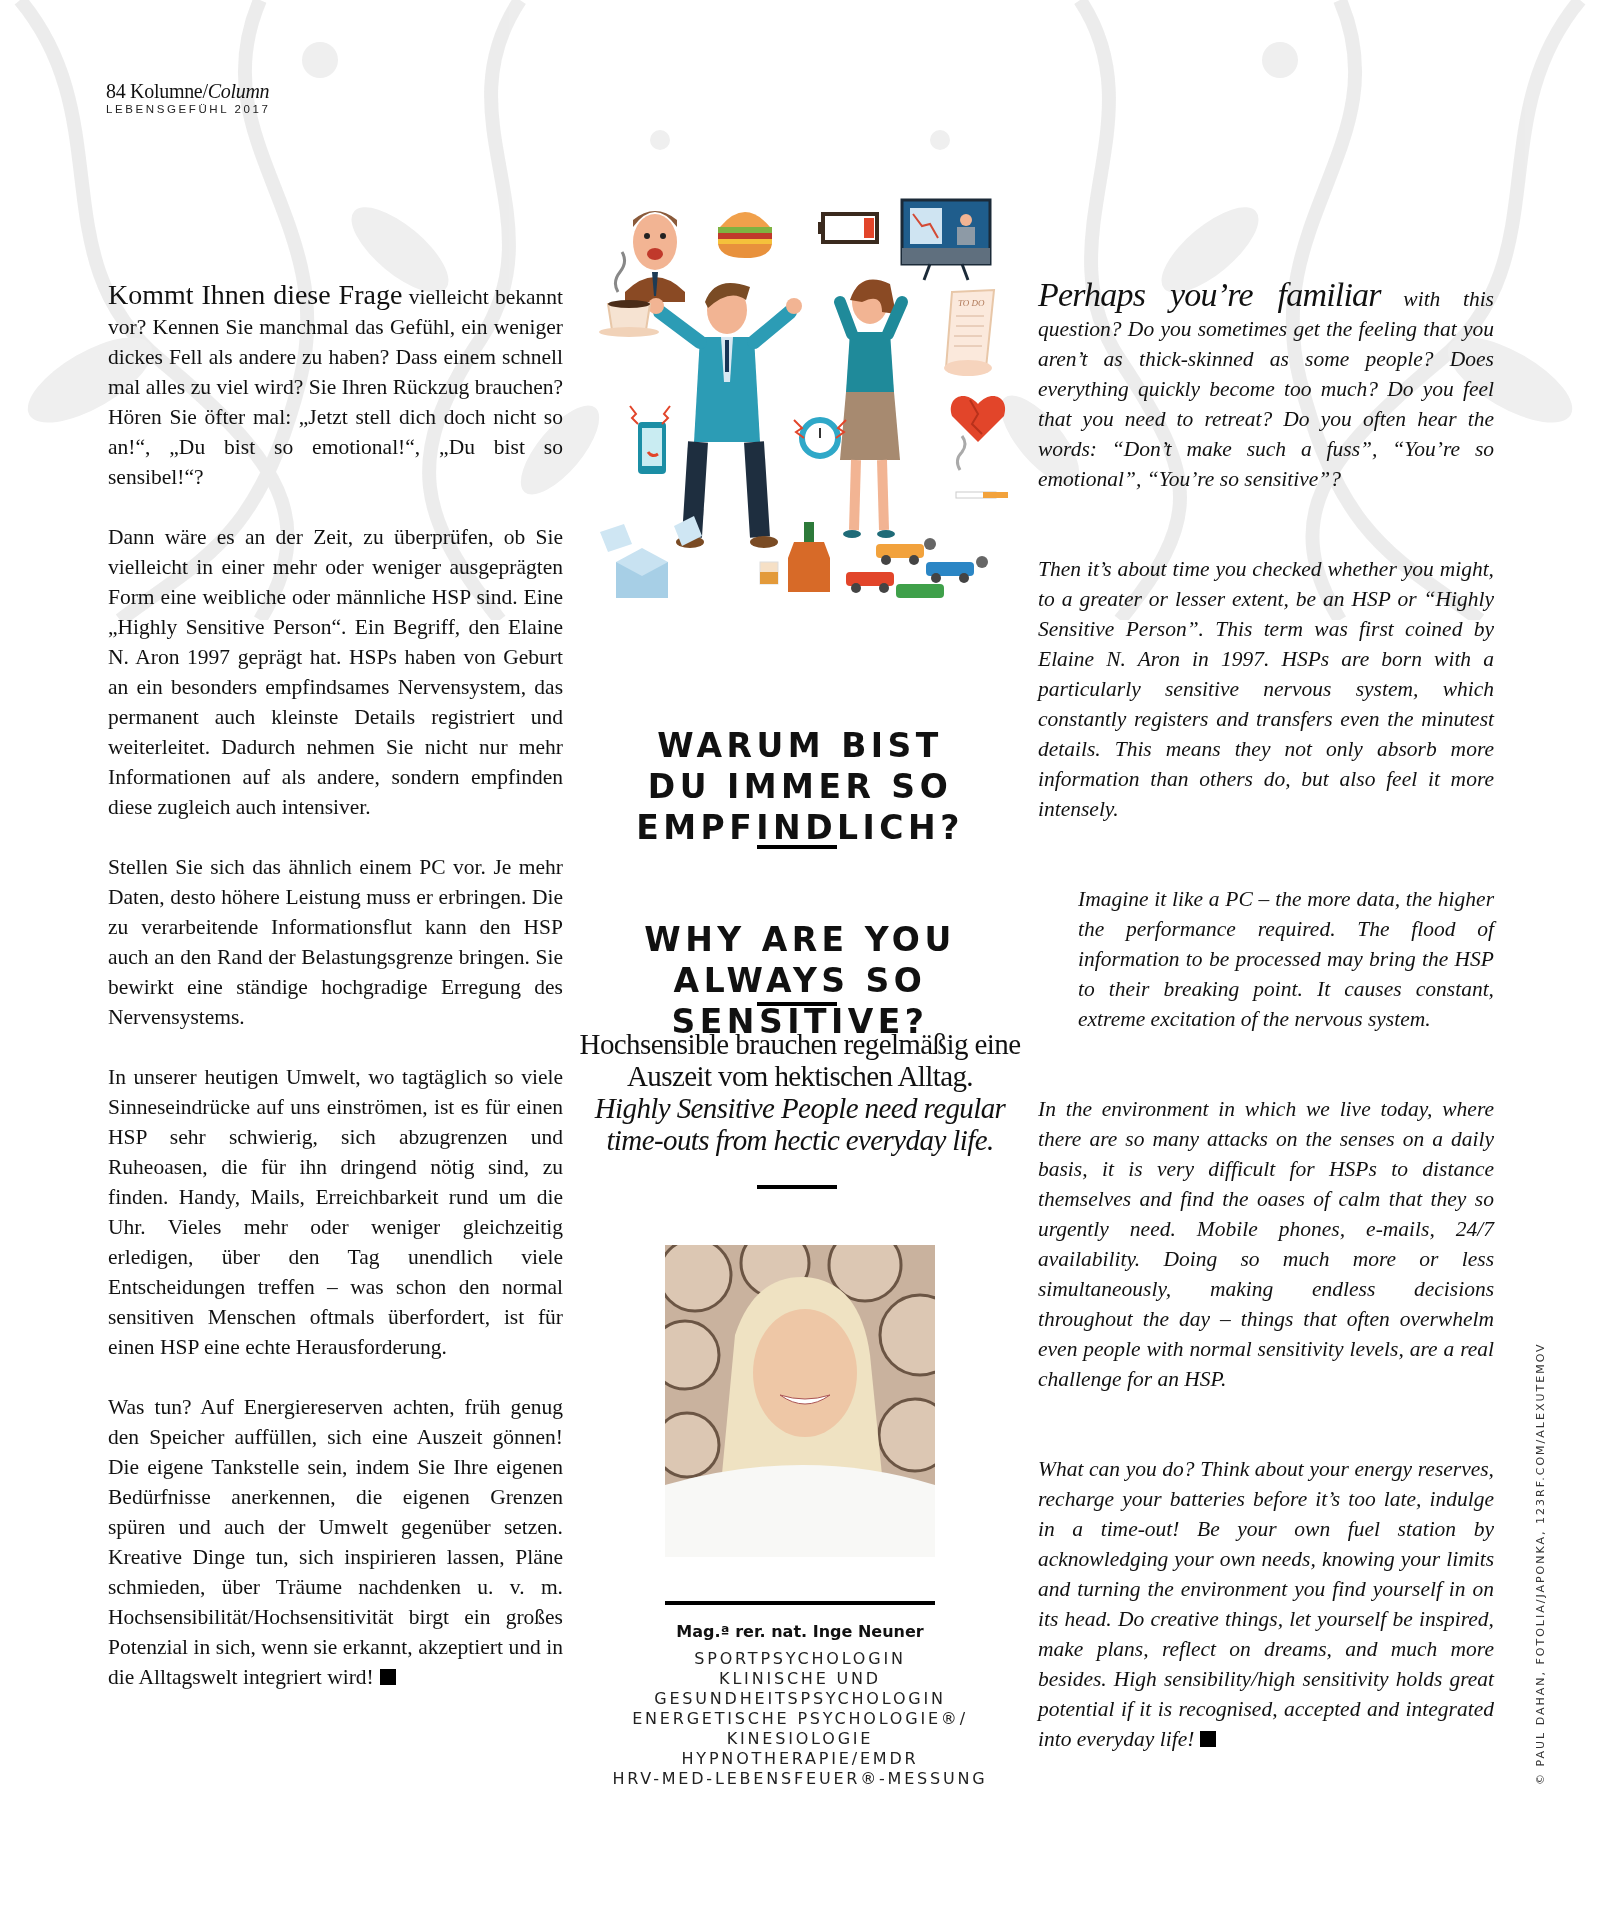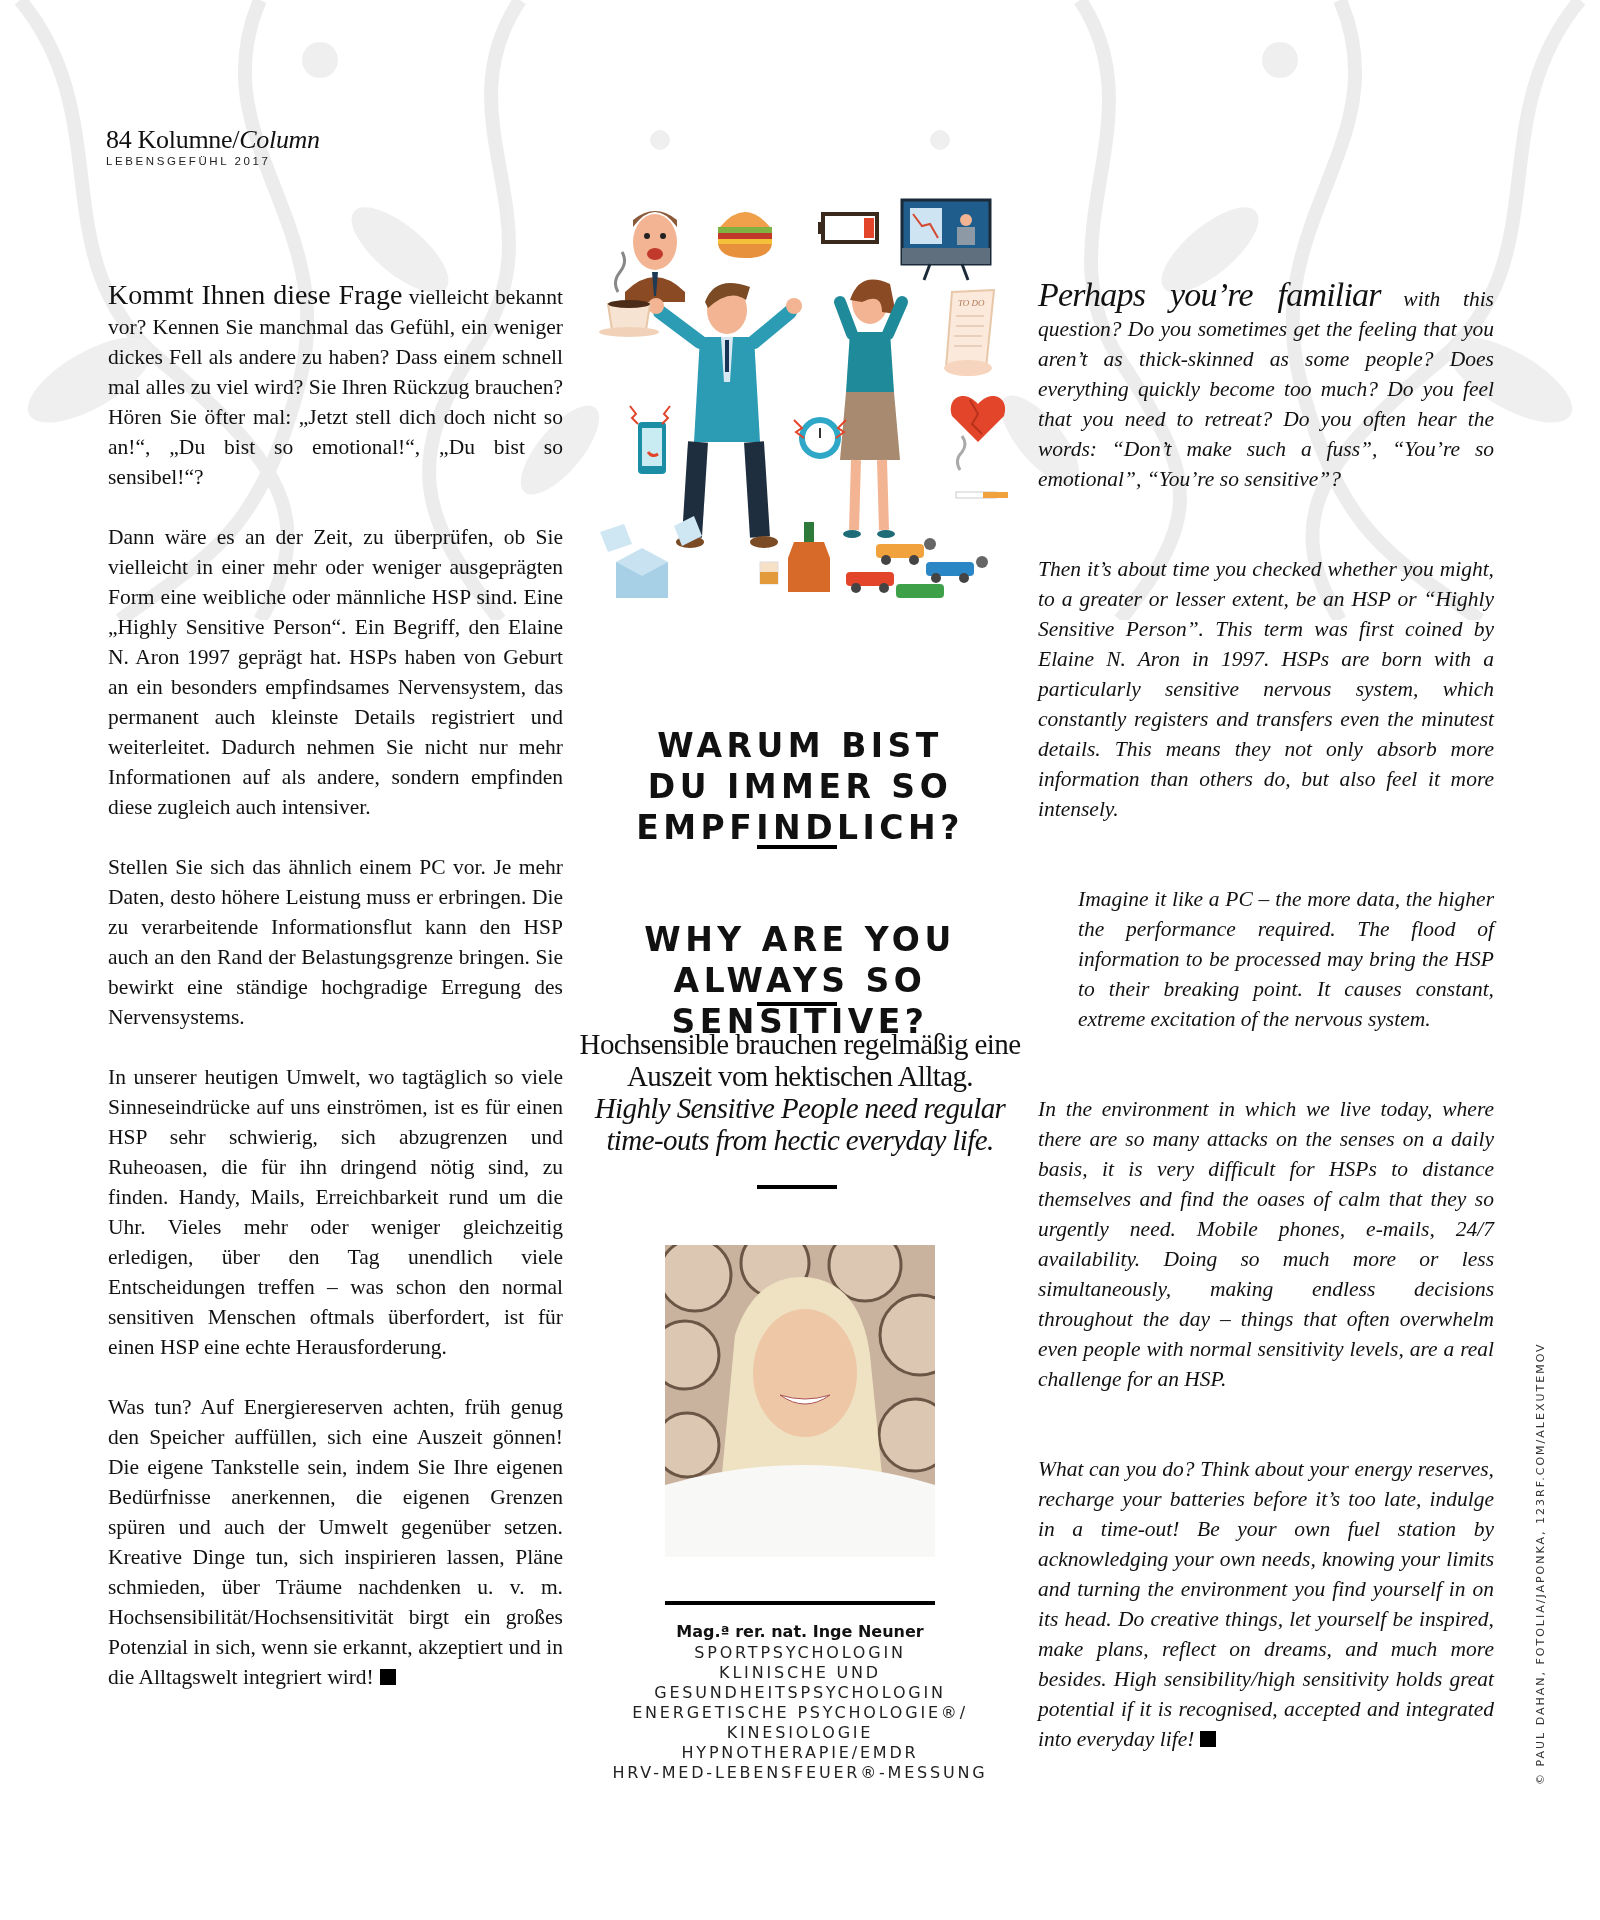--- a/index.html
+++ b/index.html
@@ -3,21 +3,21 @@
   <meta charset="utf-8">
   <style>
     html, body { margin: 0; padding: 0; }
     body {
       width: 1600px; height: 1920px; position: relative; overflow: hidden;
       background: #ffffff; color: #111;
       font-family: "Liberation Serif", "DejaVu Serif", serif;
     }
     .bg-ornament { position: absolute; left: 0; top: 0; width: 1600px; height: 620px; pointer-events: none; }
     .page-header { position: absolute; left: 106px; top: 80px; }
-    .page-header .title { font-size: 26px; letter-spacing: -0.3px; margin-top: 45px; }
+    .page-header .title { font-size: 20px; letter-spacing: -0.3px; }
     .page-header .title .en { font-style: italic; }
     .page-header .sub {
       font-family: "Liberation Sans", sans-serif; font-size: 11.5px; letter-spacing: 2.6px; color: #222;
     }
     .col { position: absolute; font-size: 21.5px; line-height: 30px; text-align: justify; }
     .col p { margin: 0 0 30px 0; }
     .col-de { left: 108px; top: 280px; width: 455px; }
     .col-en { left: 1038px; top: 280px; width: 456px; font-style: italic; }
     .lead-de { font-size: 28px; line-height: 30px; }
     .lead-en { font-size: 34px; letter-spacing: -0.8px; }
@@ -30,21 +30,21 @@
       font-family: "DejaVu Sans", sans-serif; font-weight: bold; font-size: 33px; line-height: 41px; letter-spacing: 4.5px;
     }
     .headline-de { top: 703px; }
     .headline-en { top: 892px; }
     .rule { position: absolute; left: 197px; width: 80px; height: 4px; background: #000; }
     .quote { position: absolute; left: 0; top: 1028px; width: 480px; text-align: center; font-size: 29px; line-height: 32px; letter-spacing: -0.6px; }
     .quote .q-en { font-style: italic; }
     .portrait { position: absolute; left: 105px; top: 1245px; width: 270px; height: 312px; overflow: hidden; }
     .author-rule { position: absolute; left: 105px; top: 1601px; width: 270px; height: 4px; background: #000; }
     .author { position: absolute; left: 0; top: 1622px; width: 480px; text-align: center; font-family: "DejaVu Sans", sans-serif; }
-    .author .name { font-size: 16px; font-weight: bold; margin-bottom: 2px; }
+    .author .name { font-size: 16px; font-weight: bold; margin-bottom: 8px; }
     .author .role { font-size: 16px; letter-spacing: 2.8px; line-height: 20px; color: #222; }
     .credit {
       position: absolute; left: 1534px; top: 1785px; transform-origin: left top; transform: rotate(-90deg);
       font-family: "DejaVu Sans", sans-serif; font-size: 11px; letter-spacing: 2px; color: #333; white-space: nowrap;
     }
   </style>
 </head>
 <body>
 
 <svg class="bg-ornament" viewBox="0 0 1600 620">

